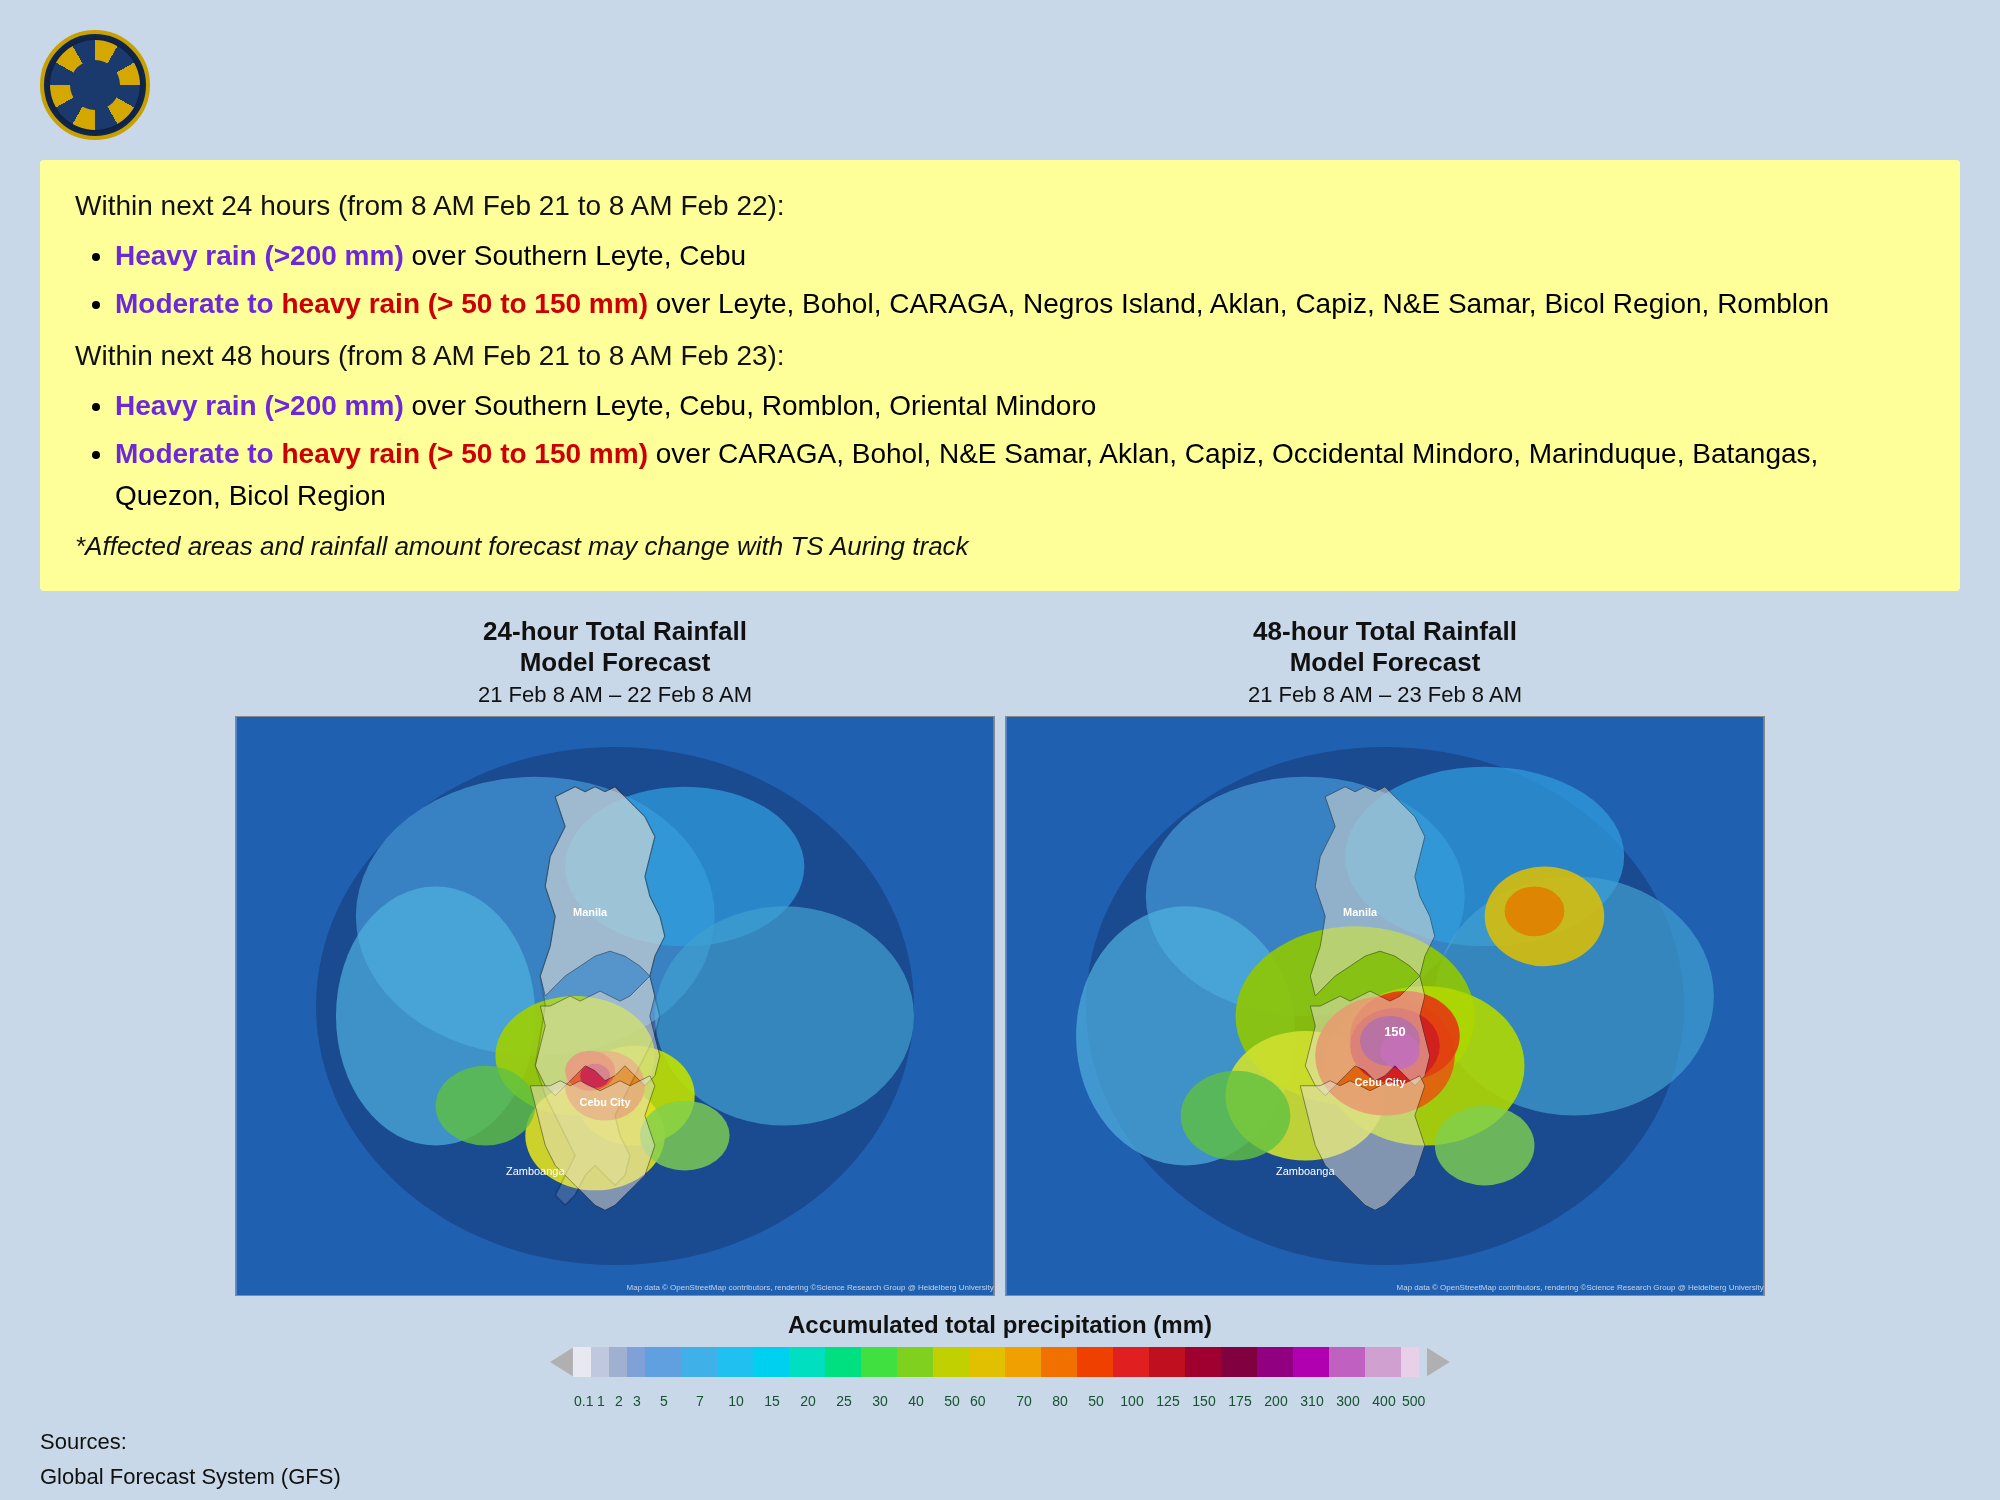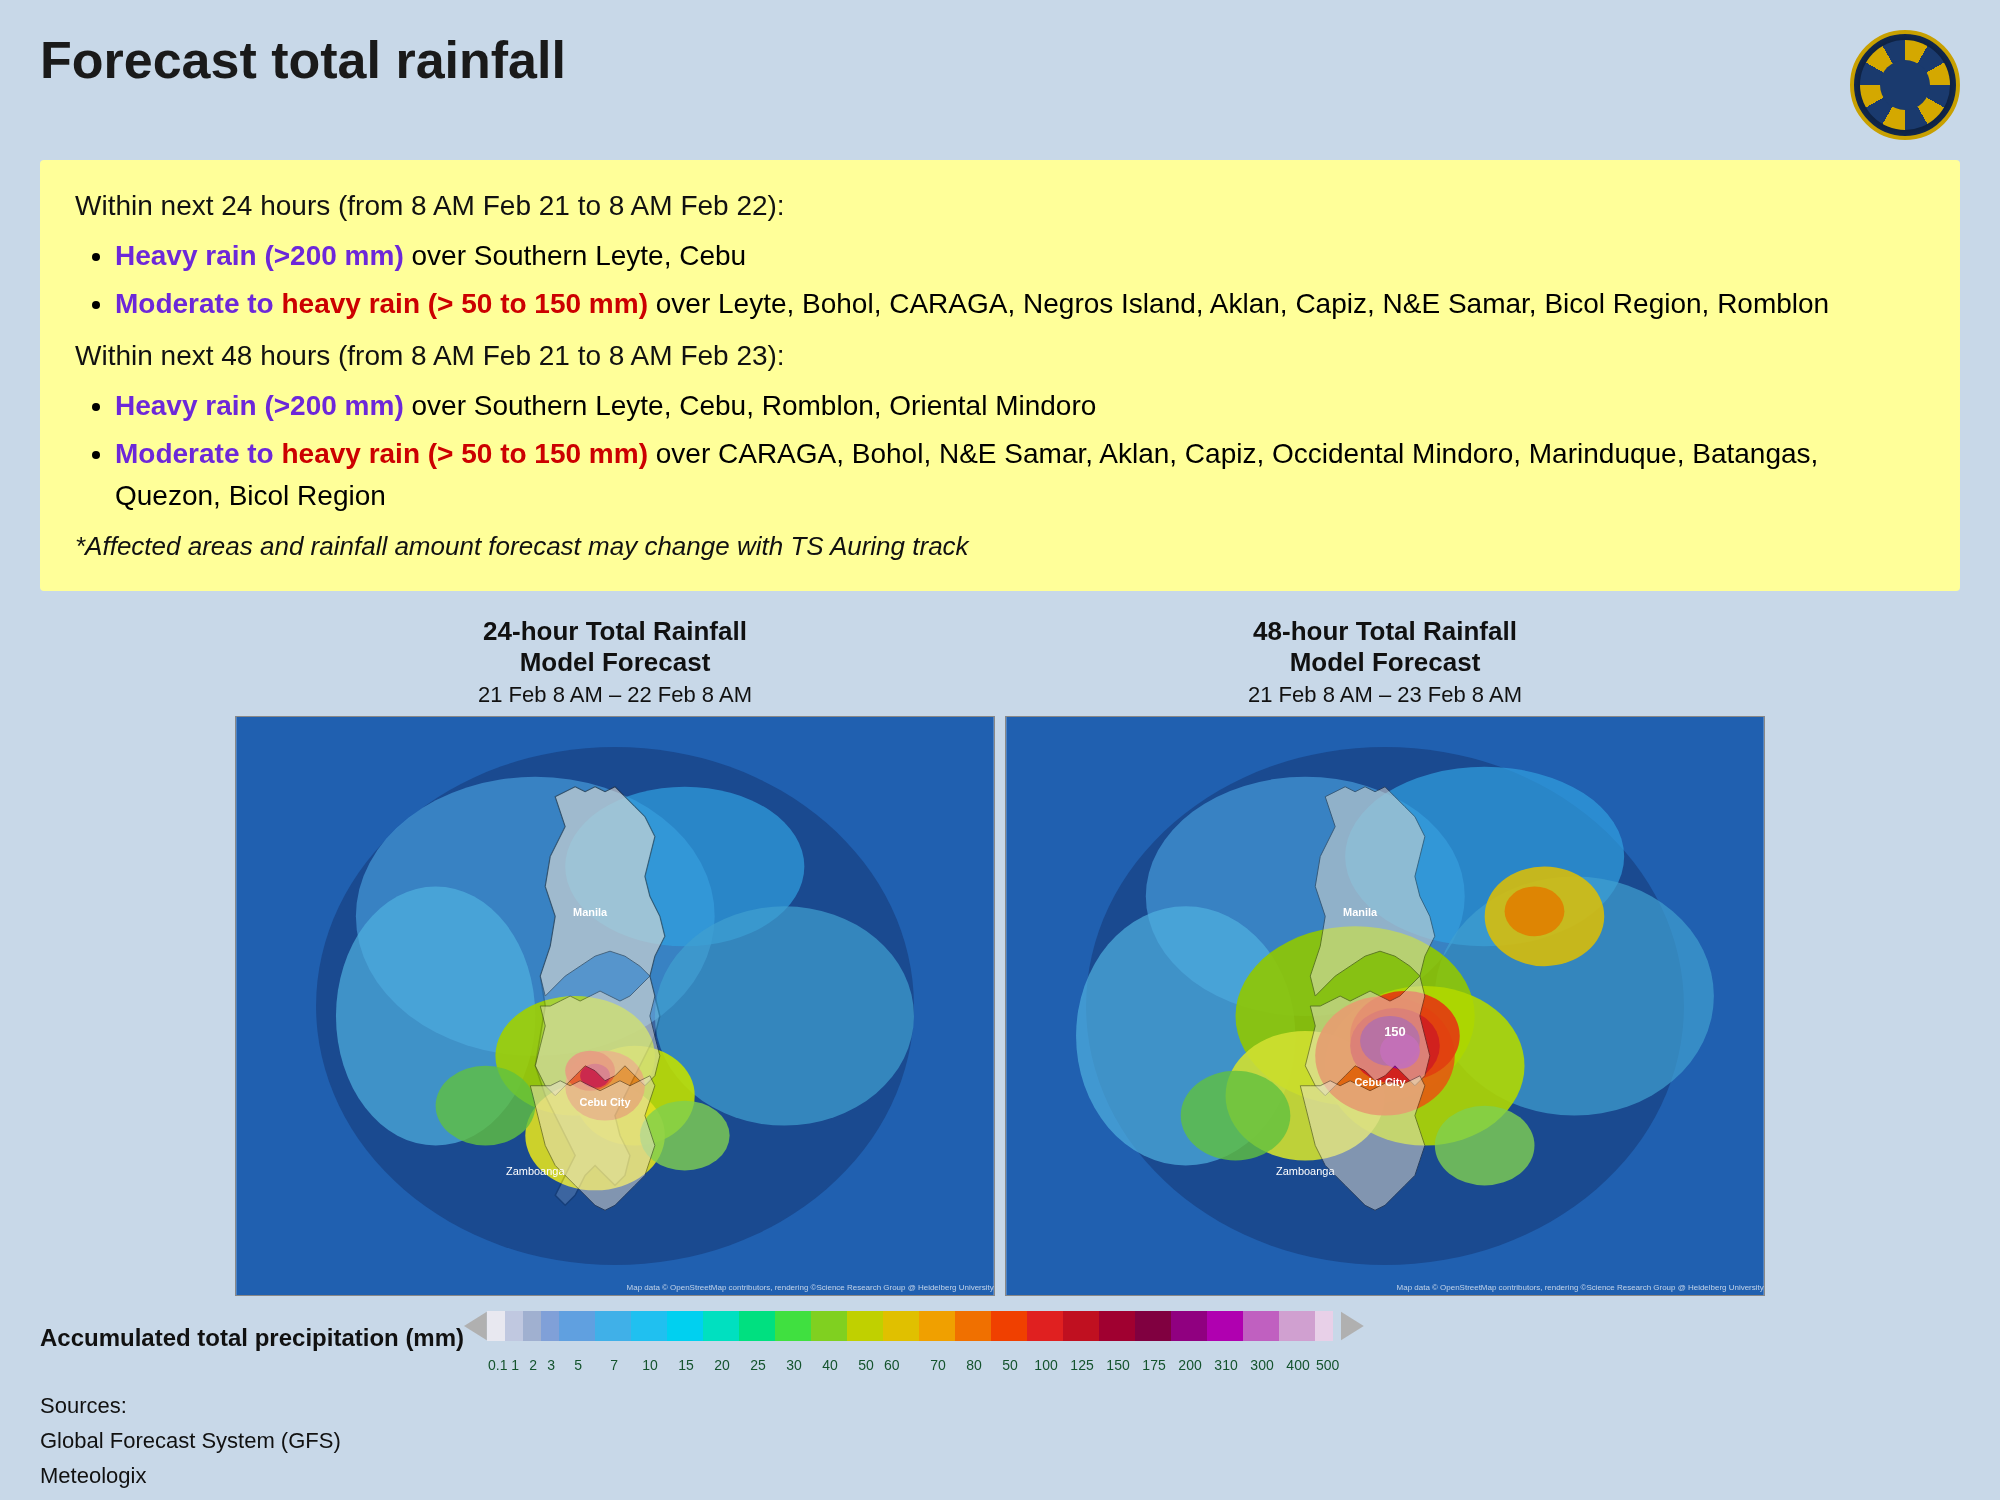--- a/index.html
+++ b/index.html
@@ -151,21 +151,21 @@
     }
 
     
     .map-svg {
       width: 100%;
       height: 100%;
     }
 
     .legend-section {
       display: flex;
-      flex-direction: row;
+      flex-direction: column;
       align-items: center;
       margin-bottom: 10px;
     }
 
     .legend-title {
       font-size: 24px;
       font-weight: bold;
       text-align: center;
       margin-bottom: 8px;
       color: #111;
@@ -221,21 +221,20 @@
       flex-direction: column;
       align-items: center;
     }
   </style>
 </head>
 <body>
 
 <div class="main-container">
 
   <div class="header-row">
-    <h1 class="page-title">Forecast total rainfall</h1>
     <div class="logo-circle">
       <div class="logo-inner">
         <div class="logo-center"></div>
       </div>
     </div>
   </div>
 
   <div class="yellow-box">
 
     <div class="section-header">

